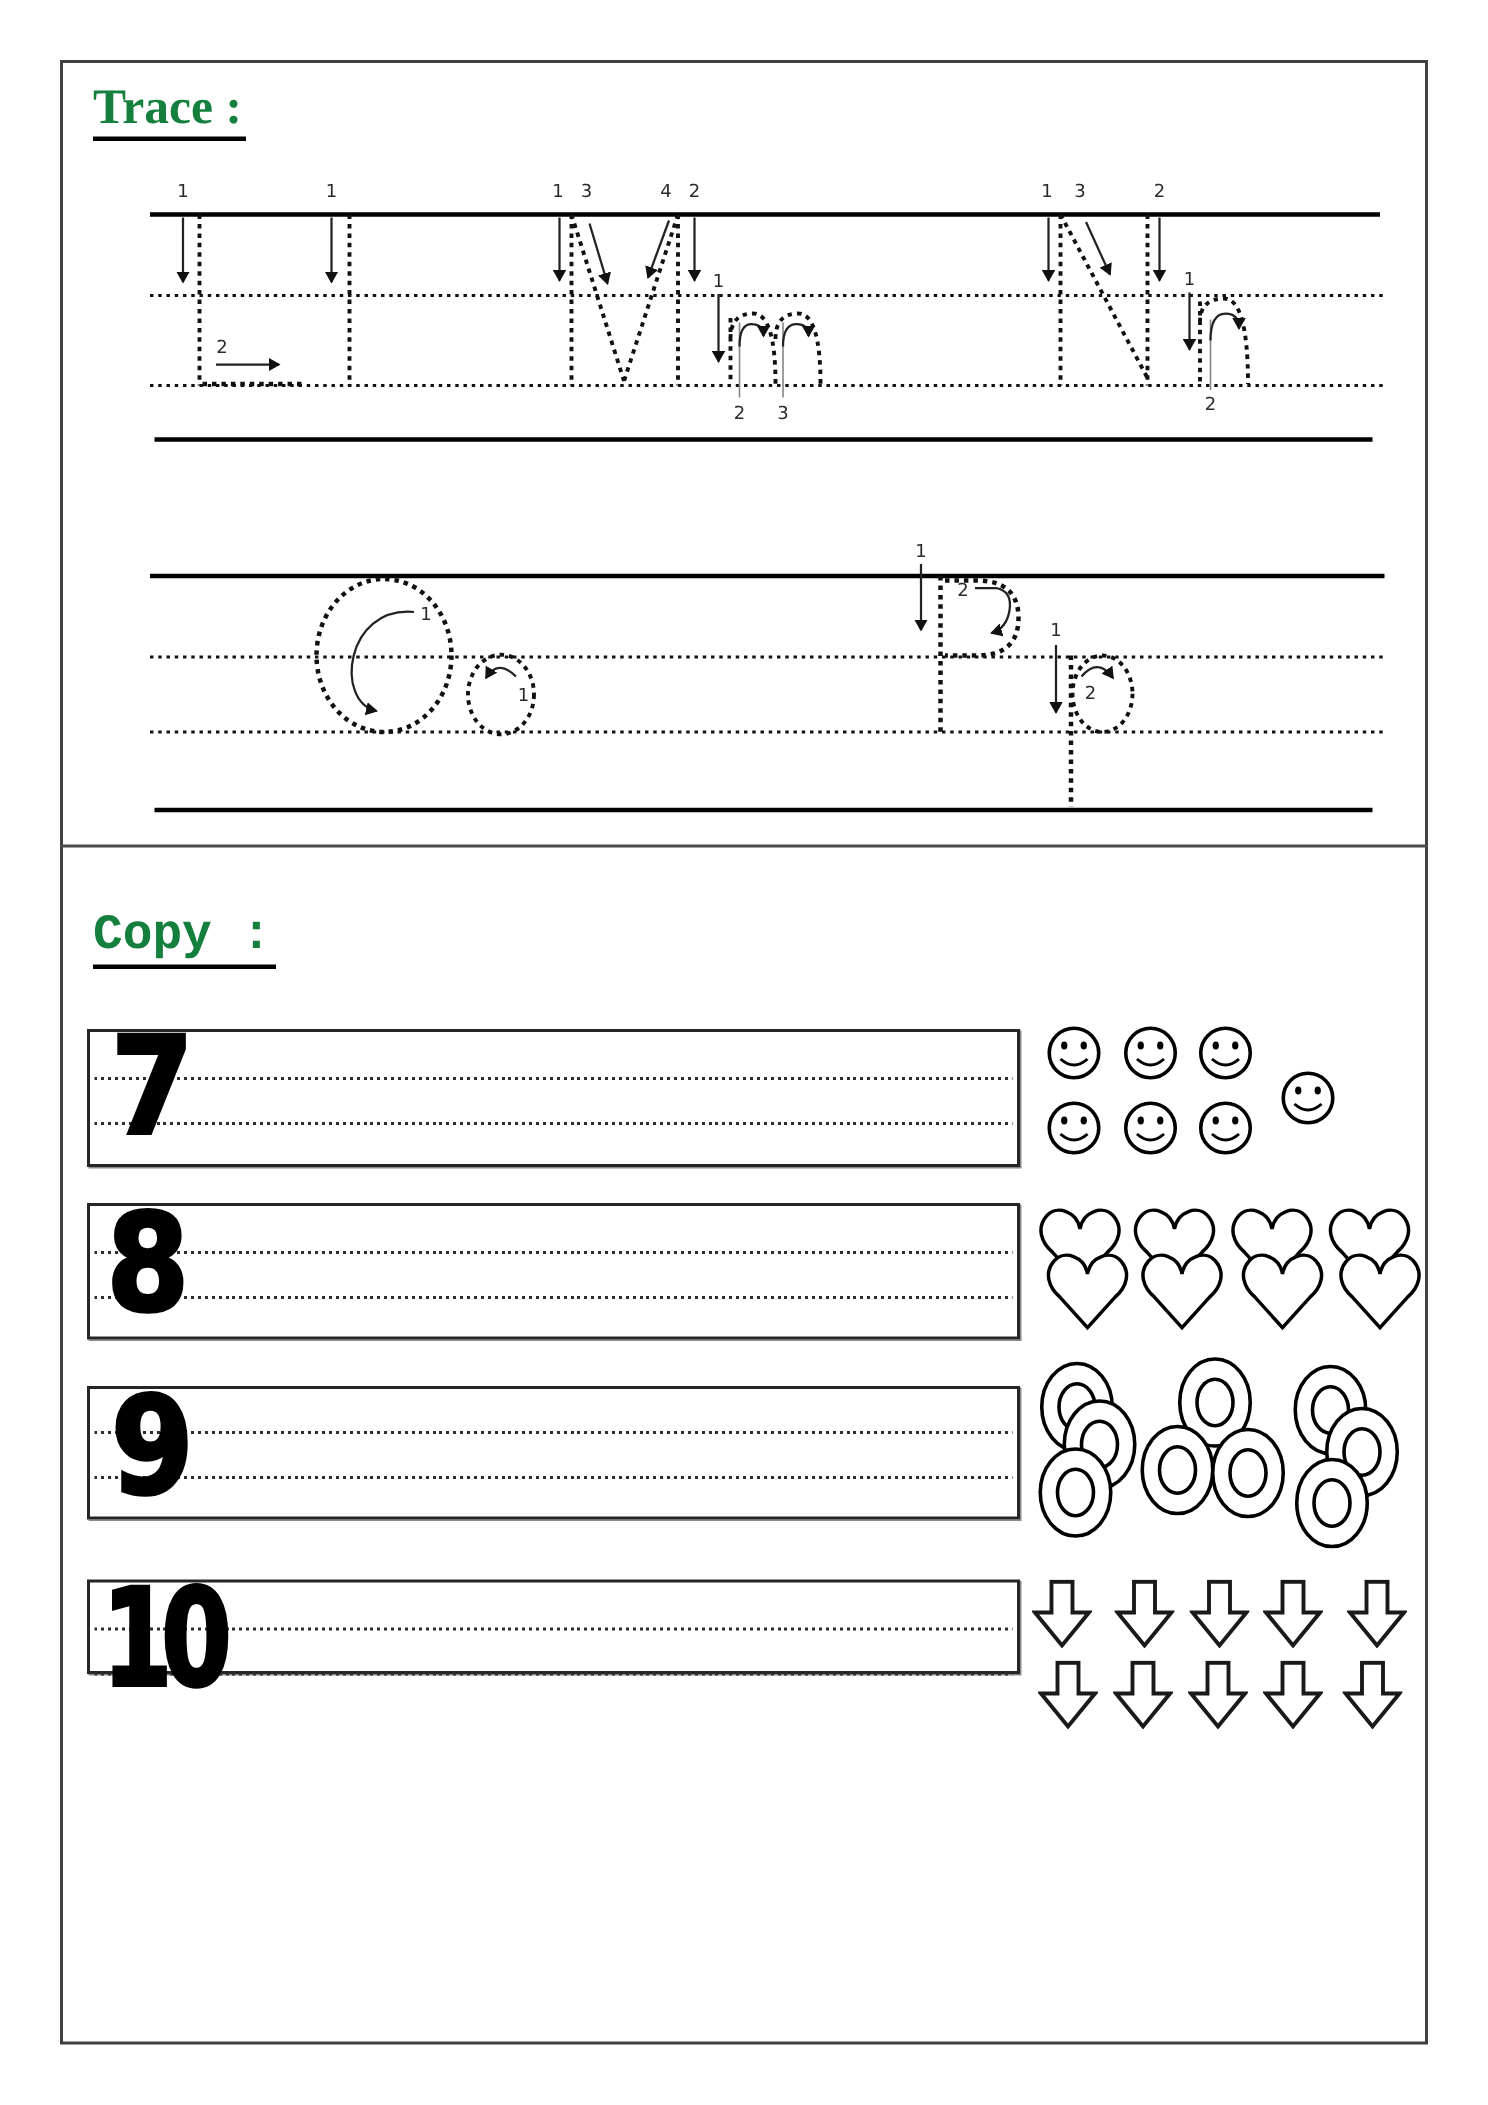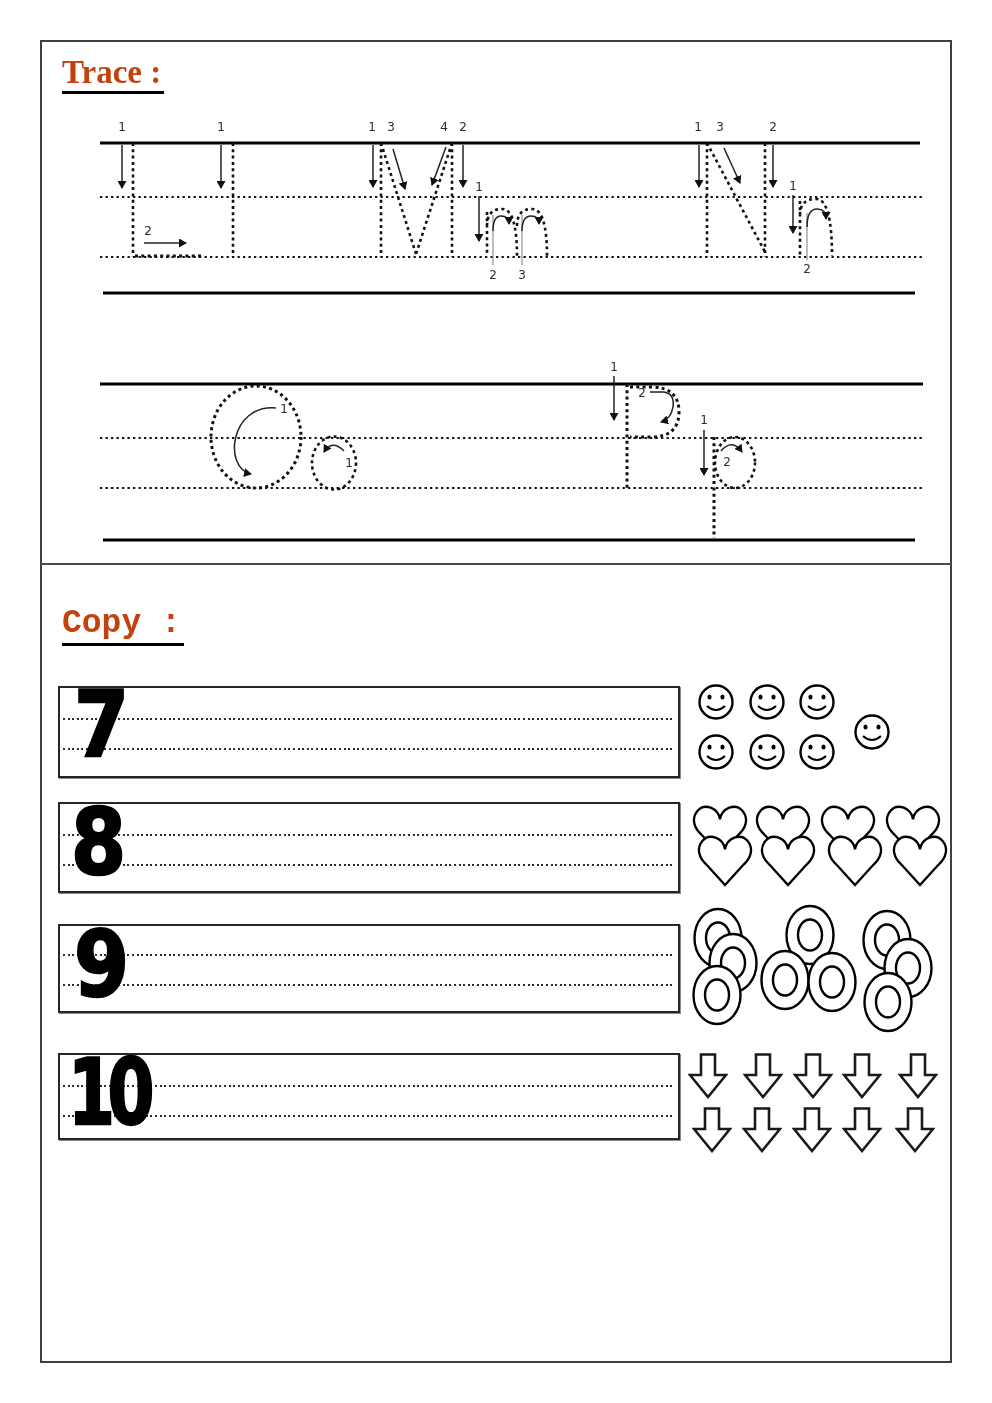--- a/index.html
+++ b/index.html
@@ -1,40 +1,40 @@
 <!DOCTYPE html>
 <html><head>
 <meta charset="utf-8">
 <style>
   html,body{margin:0;padding:0;background:#fff;}
   .page{position:relative;width:992px;height:1403px;background:#ffffff;overflow:hidden;
         font-family:"Liberation Sans",sans-serif;color:#1a1a1a;}
   .frame{position:absolute;left:40px;top:40px;width:912px;height:1323px;
          border:2px solid #404040;box-sizing:border-box;background:#fff;}
   .heading{position:absolute;font-family:"Liberation Serif",serif;font-weight:bold;
-           font-size:33px;color:#c2410c;border-bottom:3px solid #000;padding:0 3px 1px 0;line-height:1.05;}
+           font-size:33px;color:#15803d;border-bottom:3px solid #000;padding:0 3px 1px 0;line-height:1.05;}
   #trace-heading{left:62px;top:55px;}
   #copy-heading{left:62px;top:607px;font-family:Liberation Mono, monospace;}
   .divider{position:absolute;left:40px;top:563px;width:912px;height:2px;background:#4a4a4a;}
   .trace-svg{position:absolute;}
   #trace-row-1{left:95px;top:115px;}
   #trace-row-2{left:95px;top:360px;}
   .guide-solid{stroke:#000;stroke-width:3;}
   .guide-dot{stroke:#111;stroke-width:2;stroke-dasharray:2.3 3.2;}
   .dot{fill:none;stroke:#111;stroke-dasharray:3 3.3;stroke-width:2.6;}
   .dot-thick{fill:none;stroke:#111;stroke-dasharray:3 3.3;stroke-width:3;}
   .arr{fill:none;stroke:#222;stroke-width:1.5;}
   .lead{stroke:#888;stroke-width:1.1;}
   text.sn{font-family:"DejaVu Sans",sans-serif;font-size:12px;fill:#2b2b2b;text-anchor:middle;}
   .copy-box{position:absolute;left:58px;width:622px;border:2px solid #262626;box-sizing:border-box;
             background:#fff;box-shadow:1px 1px 0 #8a8a8a;}
   #copy-box-7{top:686px;height:92px;}
   #copy-box-8{top:802px;height:91px;}
   #copy-box-9{top:924px;height:89px;}
-  #copy-box-10{top:1053px;height:87px;padding-left:25px;}
+  #copy-box-10{top:1053px;height:63px;padding-left:25px;}
   .rule{position:absolute;left:3px;right:3px;height:2px;
         background:repeating-linear-gradient(90deg,#2d2d2d 0 2px,transparent 2px 4.6px);}
   .big-num{position:absolute;font-family:"DejaVu Sans",sans-serif;font-weight:bold;font-size:90px;
            line-height:1;color:#000;-webkit-text-stroke:2.5px #000;transform:scaleX(0.88);
            transform-origin:0 0;white-space:nowrap;}
   .num-ten{letter-spacing:-10px;transform:scaleX(0.75);}
   .obj-svg{position:absolute;}
   #objects-7{left:690px;top:680px;}
   #objects-8{left:688px;top:794px;}
   #objects-9{left:688px;top:903px;}

